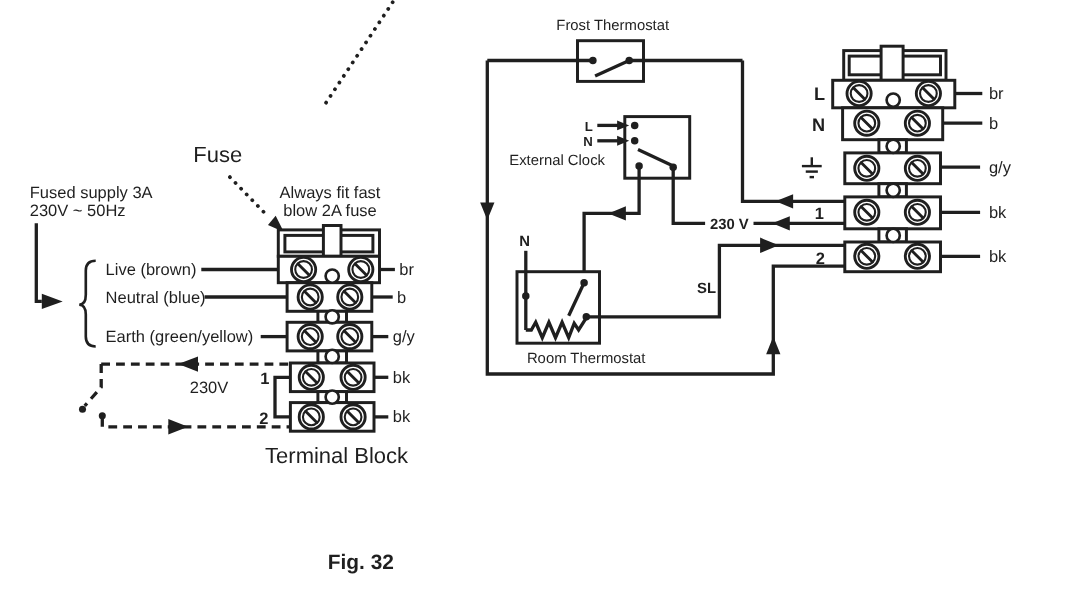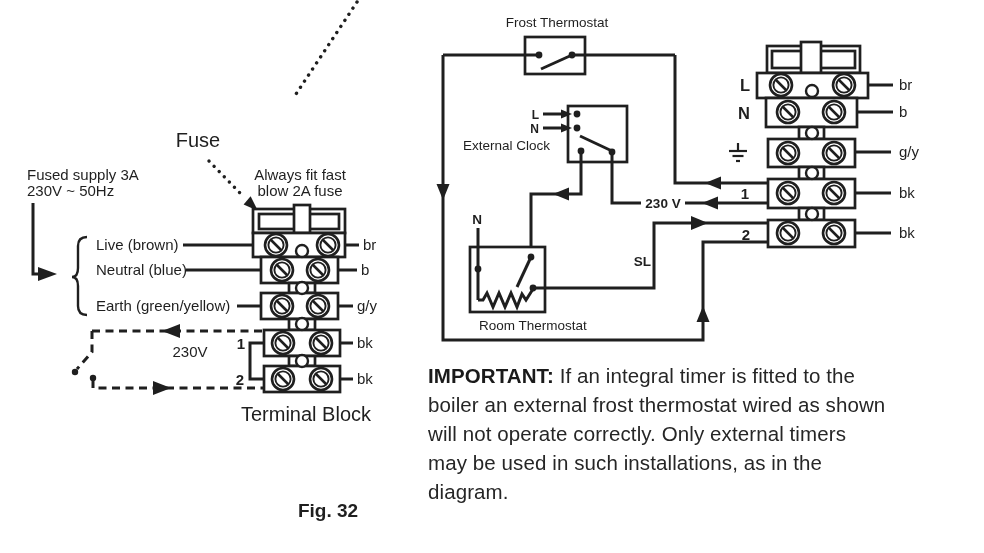--- a/index.html
+++ b/index.html
@@ -227,14 +227,13 @@
       <line class="w" x1="855" y1="233" x2="891" y2="233"></line>
       <text x="899" y="90" class="t15">br</text>
       <text x="899" y="117" class="t15">b</text>
       <text x="899" y="157" class="t15">g/y</text>
       <text x="899" y="198" class="t15">bk</text>
       <text x="899" y="238" class="t15">bk</text>
     </g>
   </g>
 </svg>
 
-<div class="note"><strong>IMPORTANT:</strong><span> If an integral timer is fitted to the boiler an external frost thermostat wired as shown will not operate correctly. Only external timers may be used in such installations, as in the diagram.</span></div>
 </div>
 
 </body></html>

